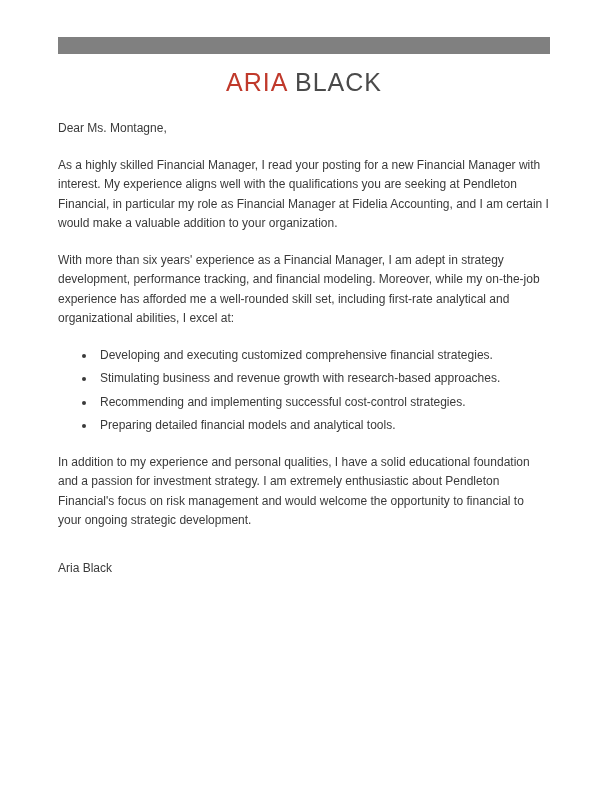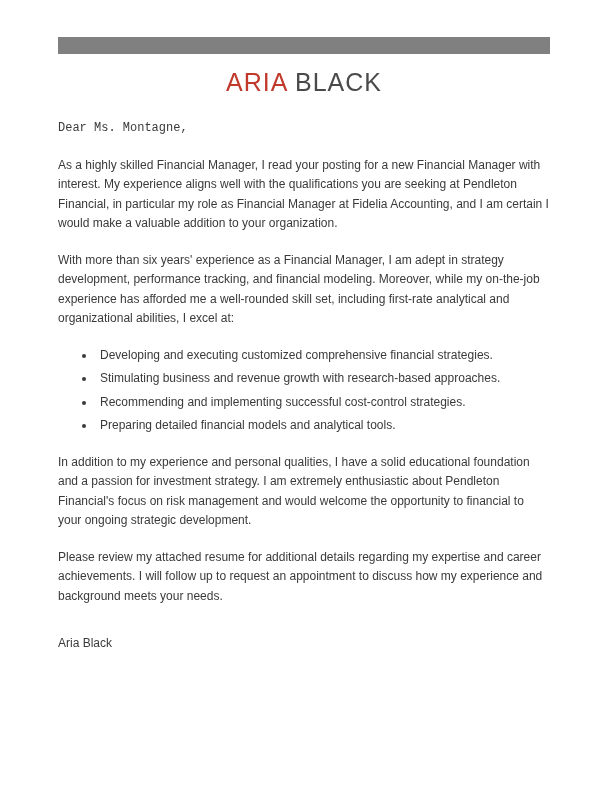--- a/index.html
+++ b/index.html
@@ -57,21 +57,20 @@
     letter-spacing: 0.1px;
   }
   .body-text {
     margin-top: 22px;
     font-size: 12px;
     line-height: 19.5px;
     color: #3a3a3a;
   }
   .salutation {
     margin: 16px 0 17px 0;
-    font-family: Liberation Mono, monospace;
   }
   .para {
     margin: 0 0 17px 0;
     text-align: left;
   }
   ul.bullets {
     margin: 0 0 17px 0;
     padding-left: 38px;
     list-style: disc;
   }
@@ -111,18 +110,17 @@
       <p class="para">With more than six years' experience as a Financial Manager, I am adept in strategy development, performance tracking, and financial modeling. Moreover, while my on-the-job experience has afforded me a well-rounded skill set, including first-rate analytical and organizational abilities, I excel at:</p>
 
       <ul class="bullets">
         <li>Developing and executing customized comprehensive financial strategies.</li>
         <li>Stimulating business and revenue growth with research-based approaches.</li>
         <li>Recommending and implementing successful cost-control strategies.</li>
         <li>Preparing detailed financial models and analytical tools.</li>
       </ul>
 
       <p class="para">In addition to my experience and personal qualities, I have a solid educational foundation and a passion for investment strategy. I am extremely enthusiastic about Pendleton Financial's focus on risk management and would welcome the opportunity to financial to your ongoing strategic development.</p>
-      <p class="para">Please review my attached resume for additional details regarding my expertise and career achievements. I will follow up to request an appointment to discuss how my experience and background meets your needs.</p>
       <p class="signature">Aria Black</p>
     </div>
 
   </div>
 </div>
 
 </body></html>

